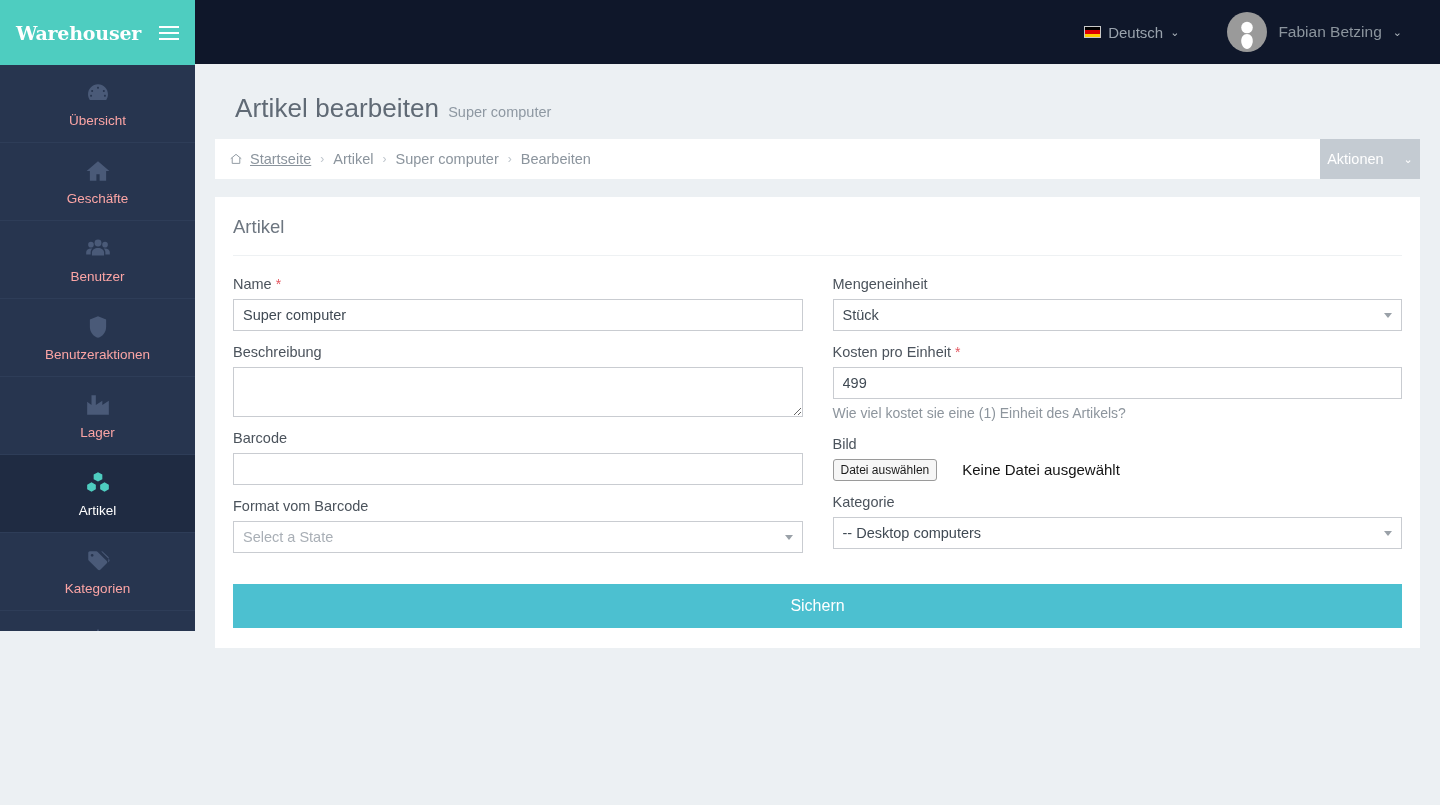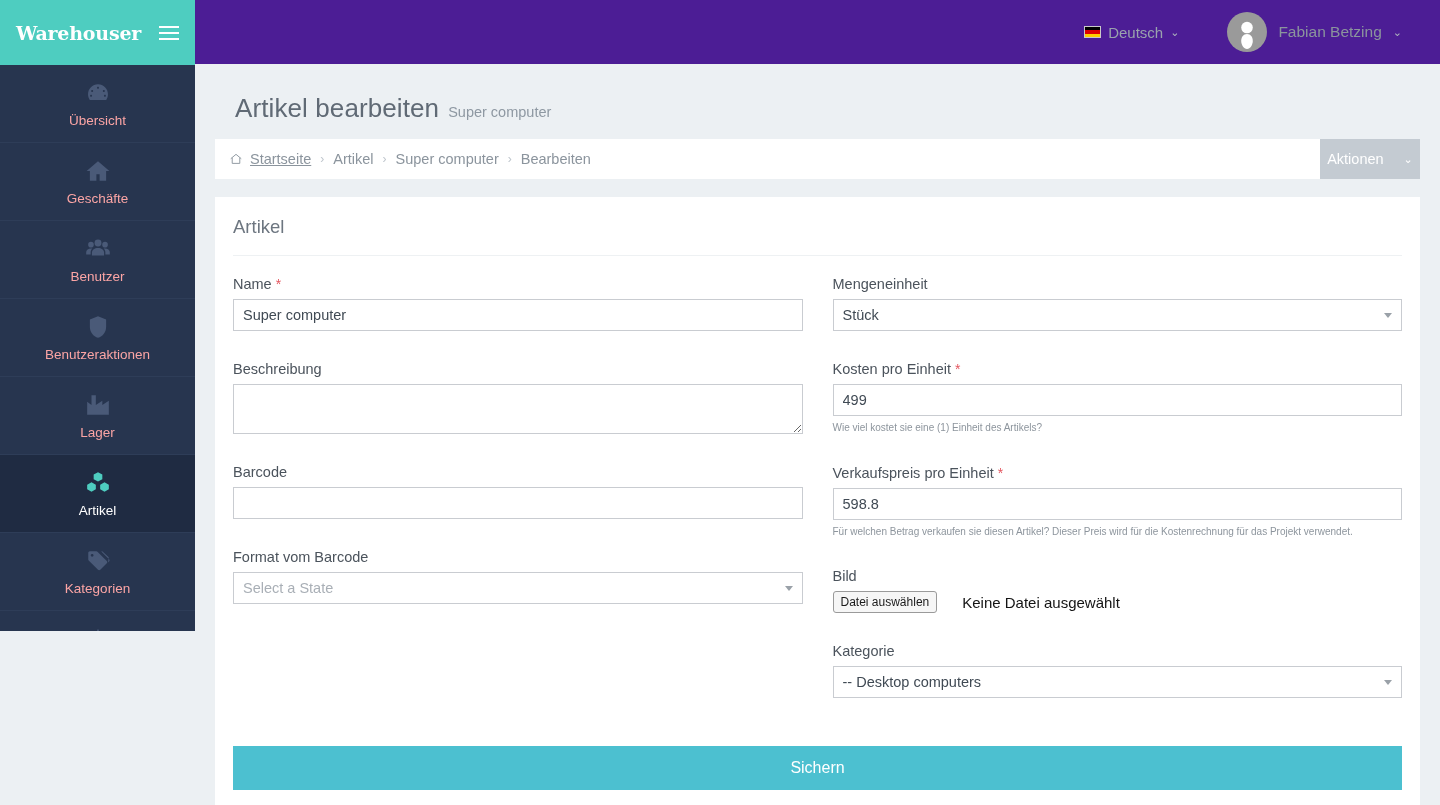--- a/index.html
+++ b/index.html
@@ -50,21 +50,21 @@
   .nav-item .lbl { color: #fca5a5; font-size: 13.5px; line-height: 1; }
   .nav-item.active { background: #1f2b42; }
   .nav-item.active .ic svg { fill: #4ecdc0; }
   .nav-item.active .lbl { color: #ffffff; }
 
   
   .main { flex: 1; display: flex; flex-direction: column; min-width: 0; height: 805px; }
 
   .topbar {
     height: 65px; min-height: 65px;
-    background: #4c1d95;
+    background: #0f172a;
     display: flex; align-items: center; justify-content: flex-end;
     padding-right: 38px;
     gap: 0px;
     border-bottom: 1px solid #eceff1;
   }
   .lang {
     display: flex; align-items: center; gap: 7px;
     cursor: pointer; margin-right: 48px;
   }
   .flag {
@@ -128,21 +128,21 @@
   .card-title {
     font-size: 18.5px; color: #6d7680; font-weight: normal;
     padding: 19px 0 17px 0;
     border-bottom: 1px solid #eef1f3;
     margin-bottom: 20px;
   }
 
   .cols { display: flex; gap: 30px; }
   .col { flex: 1; min-width: 0; }
 
-  .fg { margin-bottom: 30px; }
+  .fg { margin-bottom: 13px; }
   .flabel {
     display: block;
     font-size: 14.5px; color: #4b535c;
     margin-bottom: 7px;
   }
   .req { color: #e4565f; font-size: 14px; }
 
   .finput {
     width: 100%; height: 32px;
     border: 1px solid #c9ccd1;
@@ -166,21 +166,21 @@
     display: flex; align-items: center; justify-content: space-between;
     cursor: pointer;
   }
   .fselect.placeholder { color: #a9afb6; }
   .fselect .arrow {
     width: 0; height: 0;
     border-left: 4px solid transparent;
     border-right: 4px solid transparent;
     border-top: 5px solid #9aa1a8;
   }
-  .hint { font-size: 10px; color: #8d959d; margin-top: 5px; line-height: 1.35; }
+  .hint { font-size: 14px; color: #8d959d; margin-top: 5px; line-height: 1.35; }
 
   .fileline { display: flex; align-items: center; gap: 25px; margin-top: 2px; }
   .filebtn {
     border: 1px solid #9a9a9a;
     border-radius: 3px;
     background: #f6f6f6;
     font-size: 12px; color: #1a1a1a;
     padding: 2px 7px;
     font-family: "Liberation Sans", sans-serif;
     cursor: pointer;
@@ -401,28 +401,20 @@
 
             <div class="fg">
               <label class="flabel">
                 <span>Kosten pro Einheit</span>
                 <span class="req">*</span>
               </label>
               <input class="finput" type="text" value="499" style="">
               <div class="hint">Wie viel kostet sie eine (1) Einheit des Artikels?</div>
             </div>
 
-            <div class="fg">
-              <label class="flabel">
-                <span>Verkaufspreis pro Einheit</span>
-                <span class="req">*</span>
-              </label>
-              <input class="finput" type="text" value="598.8" style="">
-              <div class="hint">Für welchen Betrag verkaufen sie diesen Artikel? Dieser Preis wird für die Kostenrechnung für das Projekt verwendet.</div>
-            </div>
 
             <div class="fg">
               <label class="flabel">Bild</label>
               <div class="fileline">
                 <button class="filebtn">Datei auswählen</button>
                 <span class="filetext">Keine Datei ausgewählt</span>
               </div>
             </div>
 
             <div class="fg">

